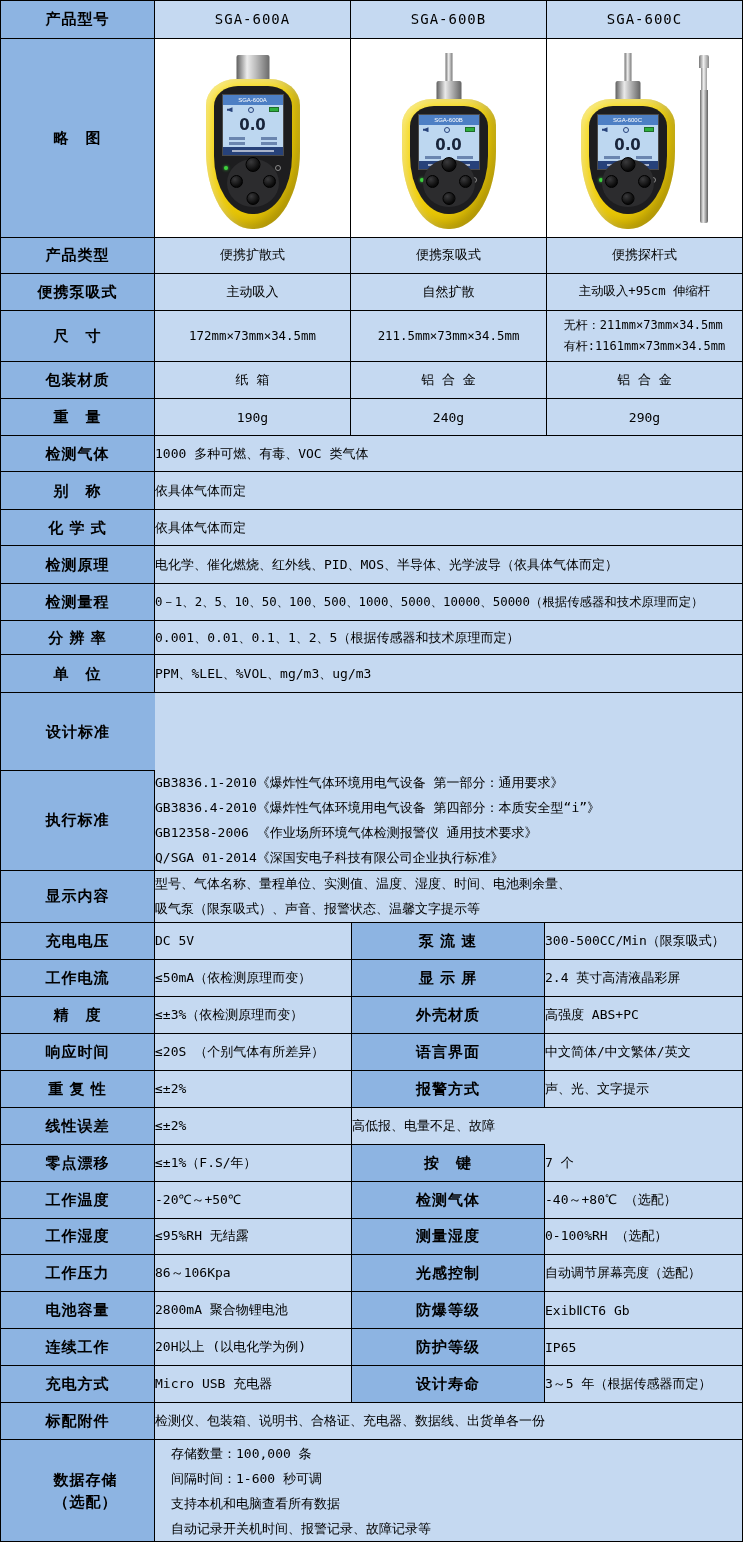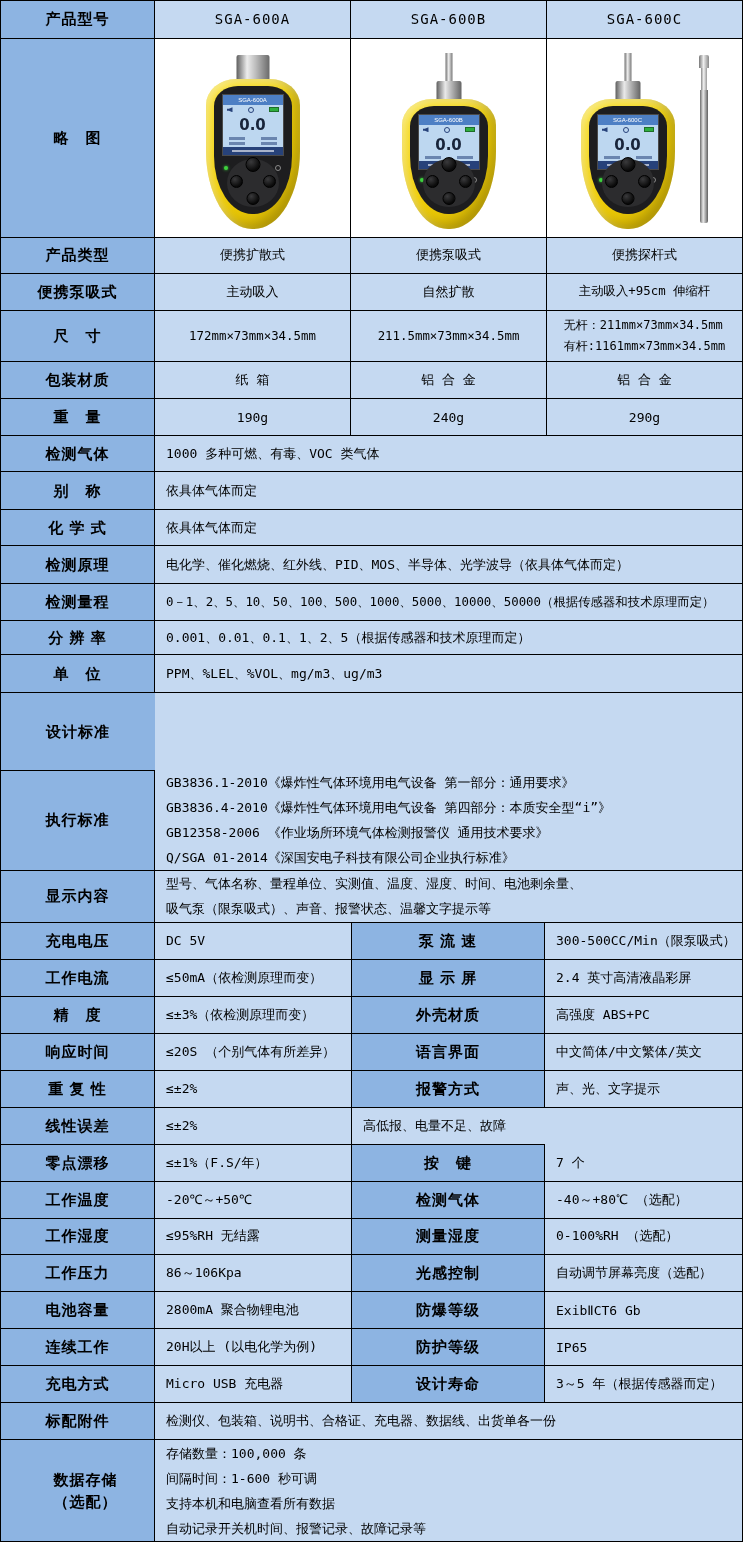--- a/index.html
+++ b/index.html
@@ -21,21 +21,21 @@
   .cell:last-child { border-right:none; }
   .lastrow .cell { border-bottom:none;padding-left:16px; }
   .lab {
     background:#8DB4E2; font-weight:bold; font-size:15px;
     letter-spacing:1px; text-align:center; line-height:22px;
   }
   .val {
     font-family:"DejaVu Sans Mono","Liberation Sans",monospace;
     font-size:13px; background:#C5D9F1;
   }
-  .val.left { justify-content:flex-start; padding-left:11px; padding-right:4px; }
+  .val.left { justify-content:flex-start; padding-right:4px; }
   .val.lines { flex-direction:column; align-items:flex-start; justify-content:center; line-height:25px; }
   .pre { white-space:pre-line; text-align:left; line-height:21px; font-size:12px; }
   .fit { font-size:12.4px; white-space:nowrap; }
   .imgcell { background:#fff; }
   
   .devwrap { display:flex; align-items:flex-start; justify-content:center; gap:24px; height:182px; padding-top:6px; }
   .dev { position:relative; width:94px; height:176px; }
   .cap { position:absolute; left:50%; transform:translateX(-50%); width:33px; height:28px; top:2px;
     background:linear-gradient(90deg,#5f5f5f,#ececec 32%,#bdbdbd 58%,#6a6a6a); border-radius:2px; }
   .rod1 { position:absolute; left:50%; transform:translateX(-50%); top:0; width:7px; height:30px;

